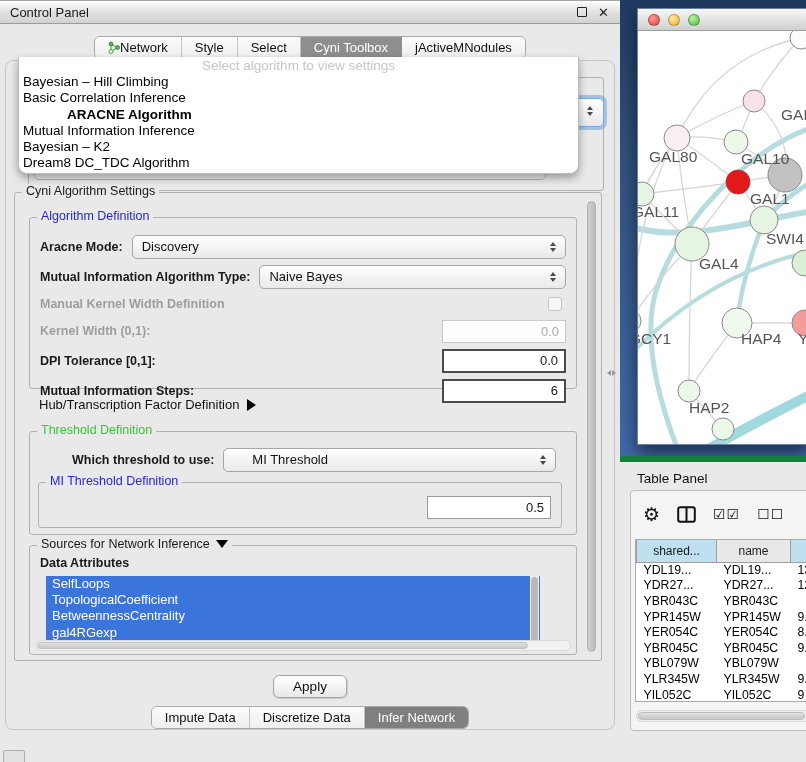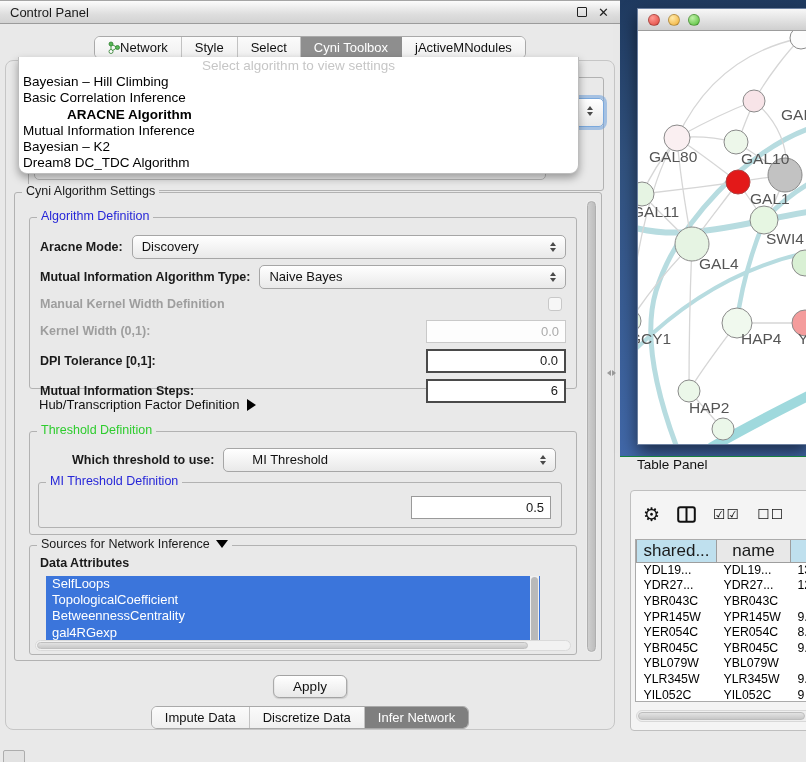--- a/index.html
+++ b/index.html
@@ -94,21 +94,21 @@
   .combo{
     height:24px; border:1px solid #A6A6A6; border-radius:5px;
     background:linear-gradient(#FFFFFF,#E9E9E9);
     display:flex; align-items:center; padding-left:9px; font-size:13px; color:#111;
   }
   .combo .ctext{ flex:1; }
   .stepper{ width:18px; display:flex; flex-direction:column; align-items:center; gap:2px; margin-right:3px; }
   .tri-up{ width:0; height:0; border-left:3.5px solid transparent; border-right:3.5px solid transparent; border-bottom:4.5px solid #4A4A4A; }
   .tri-down{ width:0; height:0; border-left:3.5px solid transparent; border-right:3.5px solid transparent; border-top:4.5px solid #4A4A4A; }
   .numfield{
-    margin-left:auto; width:140px; height:23px; background:#FFF;
+    margin-left:auto; width:124px; height:23px; background:#FFF;
     border:1px solid #9A9A9A; text-align:right; padding:0 6px; font-size:13px;
     display:flex; align-items:center; justify-content:flex-end;
   }
   .numfield.disabled{ border-color:#C9C9C9; color:#ABABAB; background:#FDFDFD; }
   .numfield.strong{ border:2px solid #4A4A4A; height:24px; }
   .checkbox{
     margin-left:auto; width:14px; height:14px; border:1.5px solid #C8C8C8;
     border-radius:3px; background:#F7F7F7; margin-right:4px;
   }
 
@@ -170,34 +170,34 @@
   }
   .light{ width:12px; height:12px; border-radius:50%; border:1px solid rgba(0,0,0,.25); }
   .light.red{ background:radial-gradient(circle at 35% 30%, #FF9A93, #E0443C); }
   .light.yellow{ background:radial-gradient(circle at 35% 30%, #FFE9A8, #F0AD33); }
   .light.green{ background:radial-gradient(circle at 35% 30%, #C0F0A8, #4FBE34); }
   .net-canvas{ position:absolute; left:0; top:22px; right:0; bottom:0; overflow:hidden; background:#FFF; }
 
   
   .tp-header{
     position:absolute; left:620px; top:456px; width:186px; height:30px;
-    background:#E9E9E9; border-top:1px solid #15803d;
-    display:flex; align-items:flex-start; padding-left:17px; font-size:13.5px; color:#111;
+    background:#E9E9E9; border-top:6px solid #15803d;
+    display:flex; align-items:flex-end; padding-left:17px; font-size:13.5px; color:#111;
   }
   .tp-box{
     position:absolute; left:630px; top:490px; width:190px; height:241px;
     background:#F4F4F4; border:1px solid #BFBFBF; border-radius:4px; overflow:hidden;
   }
   .tp-toolbar{ height:46px; display:flex; align-items:center; gap:17px; padding-left:12px; }
   .tp-icon{ color:#111; display:flex; align-items:center; }
   .gear{ font-size:19px; }
   .cb-pair{ font-size:14px; letter-spacing:1px; }
   .tp-table{ position:absolute; left:4px; top:48px; right:-18px; bottom:28px; background:#FFF; border:1px solid #ABABAB; overflow:hidden; }
   table{ border-collapse:collapse; table-layout:fixed; width:200px; }
-  th{ height:22px; font-size:17px; font-weight:normal; border:1px solid #9E9E9E; border-top:none; text-align:center; }
+  th{ height:22px; font-size:12px; font-weight:normal; border:1px solid #9E9E9E; border-top:none; text-align:center; }
   th.c1{ width:80px; background:#BFE0EE; }
   th.c2{ width:74px; background:#E8E8E8; }
   th.c3{ width:46px; background:#BFE0EE; }
   td{ height:15.6px; font-size:12.3px; padding:0 0 0 7px; white-space:nowrap; overflow:hidden; color:#000; }
   .tp-hscroll{
     position:absolute; left:5px; right:5px; bottom:8px; height:12px;
     background:#EFEFEF; border:1px solid #D8D8D8; border-radius:6px;
   }
   .tp-hscroll .thumb{ position:absolute; left:1px; top:1px; bottom:1px; width:95%; background:linear-gradient(#E3E3E3,#C7C7C7); border:1px solid #BDBDBD; border-radius:6px; }
 

